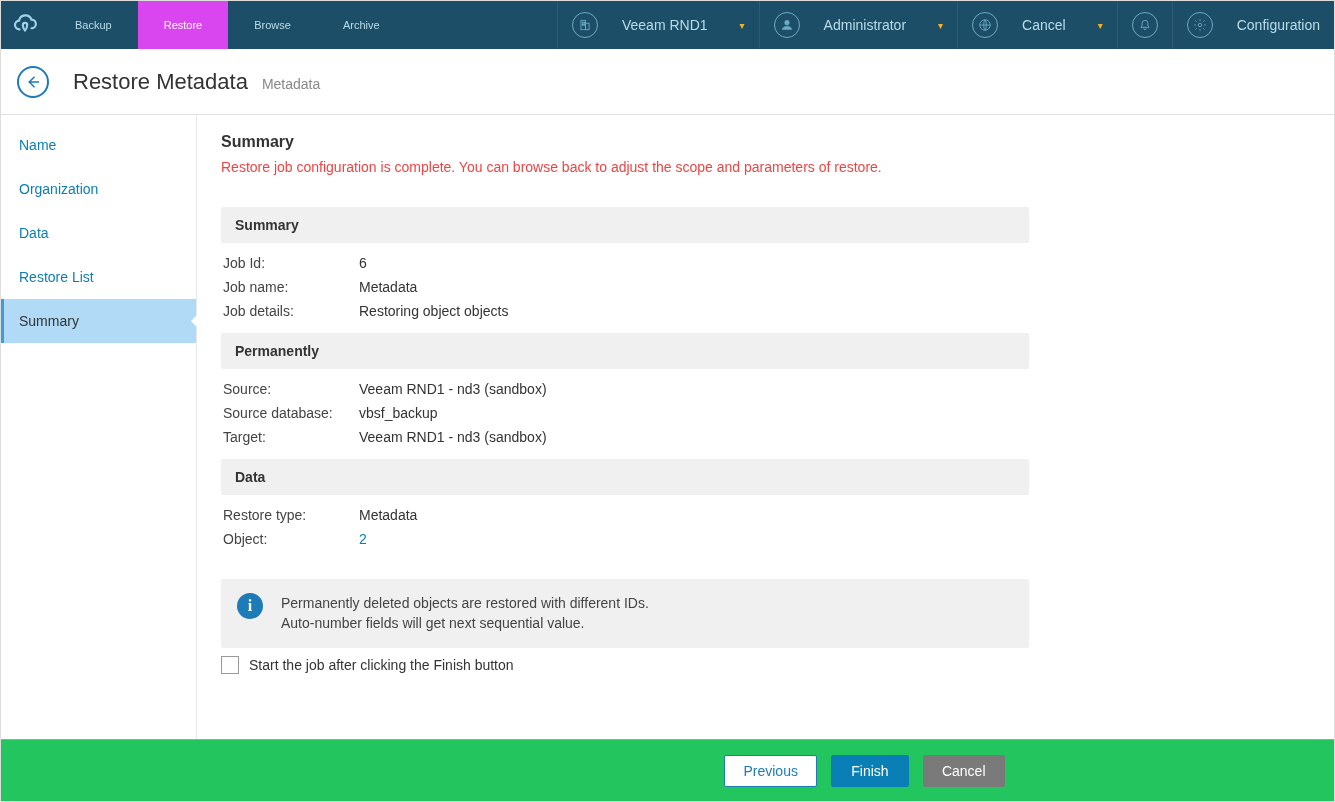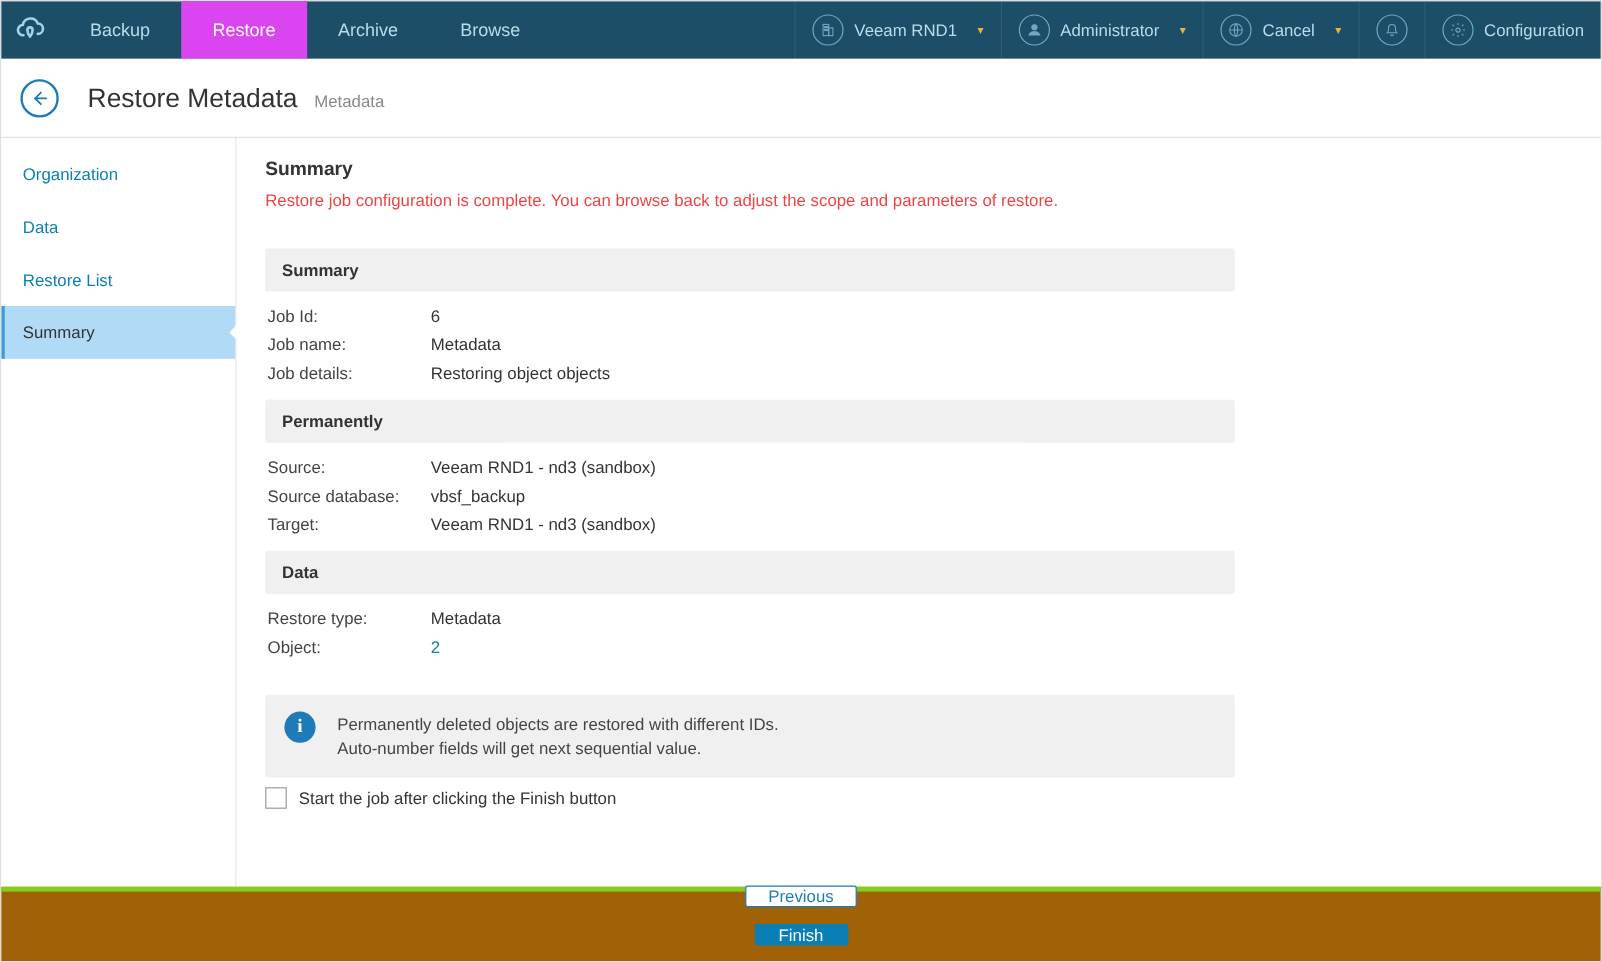--- a/index.html
+++ b/index.html
@@ -4,25 +4,25 @@
 <style>
   * { box-sizing: border-box; margin: 0; padding: 0; }
   html, body { width: 1335px; height: 802px; font-family: "Segoe UI", Tahoma, sans-serif; font-size: 14px; color: #333; }
   body { display: flex; flex-direction: column; border: 1px solid #ddd; }
 
   
   .topbar { height: 48px; background: #1d4e68; color: #cfe8f3; display: flex; align-items: stretch; }
   .topbar .logo { width: 48px; display: flex; align-items: center; justify-content: center; }
   .topbar .logo svg { width: 26px; height: 26px; }
   .topbar .tabs { display: flex; }
-  .topbar .tab { padding: 0 26px; display: flex; align-items: center; cursor: pointer; color: #b8dce9; font-size: 15px; text-align: right; }
+  .topbar .tab { padding: 0 26px; display: flex; align-items: center; cursor: pointer; color: #b8dce9; font-size: 11px; text-align: right; }
   .topbar .tab.active { background: #d946ef; color: #fff; }
   .topbar .spacer { flex: 1; }
   .topbar .right { display: flex; align-items: stretch; }
-  .topbar .ritem { display: flex; align-items: center; padding: 0 14px; cursor: pointer; color: #b8dce9; gap: 9px; border-left: 1px solid rgba(255,255,255,0.08); }
+  .topbar .ritem { display: flex; align-items: center; padding: 0 14px; cursor: pointer; color: #b8dce9; gap: 24px; border-left: 1px solid rgba(255,255,255,0.08); }
   .topbar .ritem .ico { width: 26px; height: 26px; border: 1.5px solid #6daac4; border-radius: 50%; display: flex; align-items: center; justify-content: center; }
   .topbar .ritem .chev { margin-left: 8px; font-size: 10px; color: #f0b429; }
   .topbar .ritem.gear .ico svg, .topbar .ritem .ico svg { width: 14px; height: 14px; stroke: #6daac4; fill: #6daac4; }
 
   
   .titlebar { height: 66px; border-bottom: 1px solid #e0e0e0; display: flex; align-items: center; padding: 0 16px; gap: 24px; background: #fff; }
   .titlebar .back { width: 32px; height: 32px; border: 2px solid #1d7bb8; border-radius: 50%; display: flex; align-items: center; justify-content: center; cursor: pointer; }
   .titlebar .back svg { width: 18px; height: 18px; stroke: #1d7bb8; fill: none; stroke-width: 2; }
   .titlebar h1 { font-size: 22px; font-weight: 400; color: #333; }
   .titlebar .sub { font-size: 14px; color: #888; margin-left: 4px; }
@@ -48,42 +48,42 @@
   .section-gap { height: 10px; }
 
   .infobox { width: 808px; background: #f0f0f0; border-radius: 2px; padding: 14px 16px; display: flex; gap: 18px; align-items: flex-start; margin-top: 28px; }
   .infobox .iicon { width: 26px; height: 26px; background: #1d7bb8; border-radius: 50%; display: flex; align-items: center; justify-content: center; color: #fff; font-weight: 700; font-family: Georgia, serif; font-size: 16px; flex-shrink: 0; }
   .infobox .msg { color: #444; line-height: 1.45; }
 
   .checkbox-row { margin-top: 8px; display: flex; align-items: center; gap: 10px; }
   .checkbox-row .cb { width: 18px; height: 18px; border: 1px solid #999; background: #fff; cursor: pointer; }
 
   
-  .footer { height: 62px; background: #a16207; border-top: 4px solid #84cc16; display: flex; align-items: center; justify-content: center; gap: 14px; padding: 0 40px; flex-direction: column; }
+  .footer { height: 62px; background: #22c55e; border-top: 1px solid #84cc16; display: flex; align-items: center; justify-content: center; gap: 14px; padding: 0 40px; }
   .footer .pad { width: 380px; }
   .btn { min-width: 78px; height: 32px; padding: 0 18px; border-radius: 2px; font-size: 14px; cursor: pointer; display: flex; align-items: center; justify-content: center; }
   .btn.secondary { background: #fff; border: 1px solid #1d7bb8; color: #1d7bb8; }
   .btn.primary { background: #0a7fb5; border: 1px solid #0a7fb5; color: #fff; }
   .btn.muted { background: #7a7a7a; border: 1px solid #7a7a7a; color: #fff; }
 </style>
 </head>
 <body>
 
 <div class="topbar">
   <div class="logo">
     <svg viewBox="0 0 24 24">
       <path d="M18 15a4 4 0 0 0 0-8 6 6 0 0 0-11.5 1A4 4 0 0 0 7 16" fill="none" stroke="#9fd3e8" stroke-width="2" stroke-linecap="round"></path>
       <path d="M10 12c0 3 2 5 2 5s2-2 2-5a2 2 0 0 0-4 0z" fill="none" stroke="#9fd3e8" stroke-width="2"></path>
     </svg>
   </div>
   <div class="tabs">
     <div class="tab">Backup</div>
     <div class="tab active">Restore</div>
+    <div class="tab">Browse</div>
     <div class="tab">Archive</div>
-    <div class="tab">Browse</div>
   </div>
   <div class="spacer"></div>
   <div class="right">
     <div class="ritem">
       <span class="ico">
         <svg viewBox="0 0 24 24">
             <rect x="5" y="4" width="8" height="16" fill="none" stroke="#6daac4" stroke-width="1.5"></rect>
             <rect x="13" y="9" width="6" height="11" fill="none" stroke="#6daac4" stroke-width="1.5"></rect>
             <rect x="7" y="7" width="2" height="2"></rect>
             <rect x="10" y="7" width="2" height="2"></rect>
@@ -142,20 +142,21 @@
   </div>
   <div style="display:flex;align-items:baseline;gap:10px;">
     <h1>Restore Metadata</h1>
     <span class="sub">Metadata</span>
   </div>
 </div>
 
 <div class="body">
 
   <div class="sidebar">
+    <div class="step">Name</div>
     <div class="step">Organization</div>
     <div class="step">Data</div>
     <div class="step">Restore List</div>
     <div class="step current">Summary</div>
   </div>
 
   <div class="content">
     <h2>Summary</h2>
     <p class="desc">Restore job configuration is complete. You can browse back to adjust the scope and parameters of restore.</p>
 

